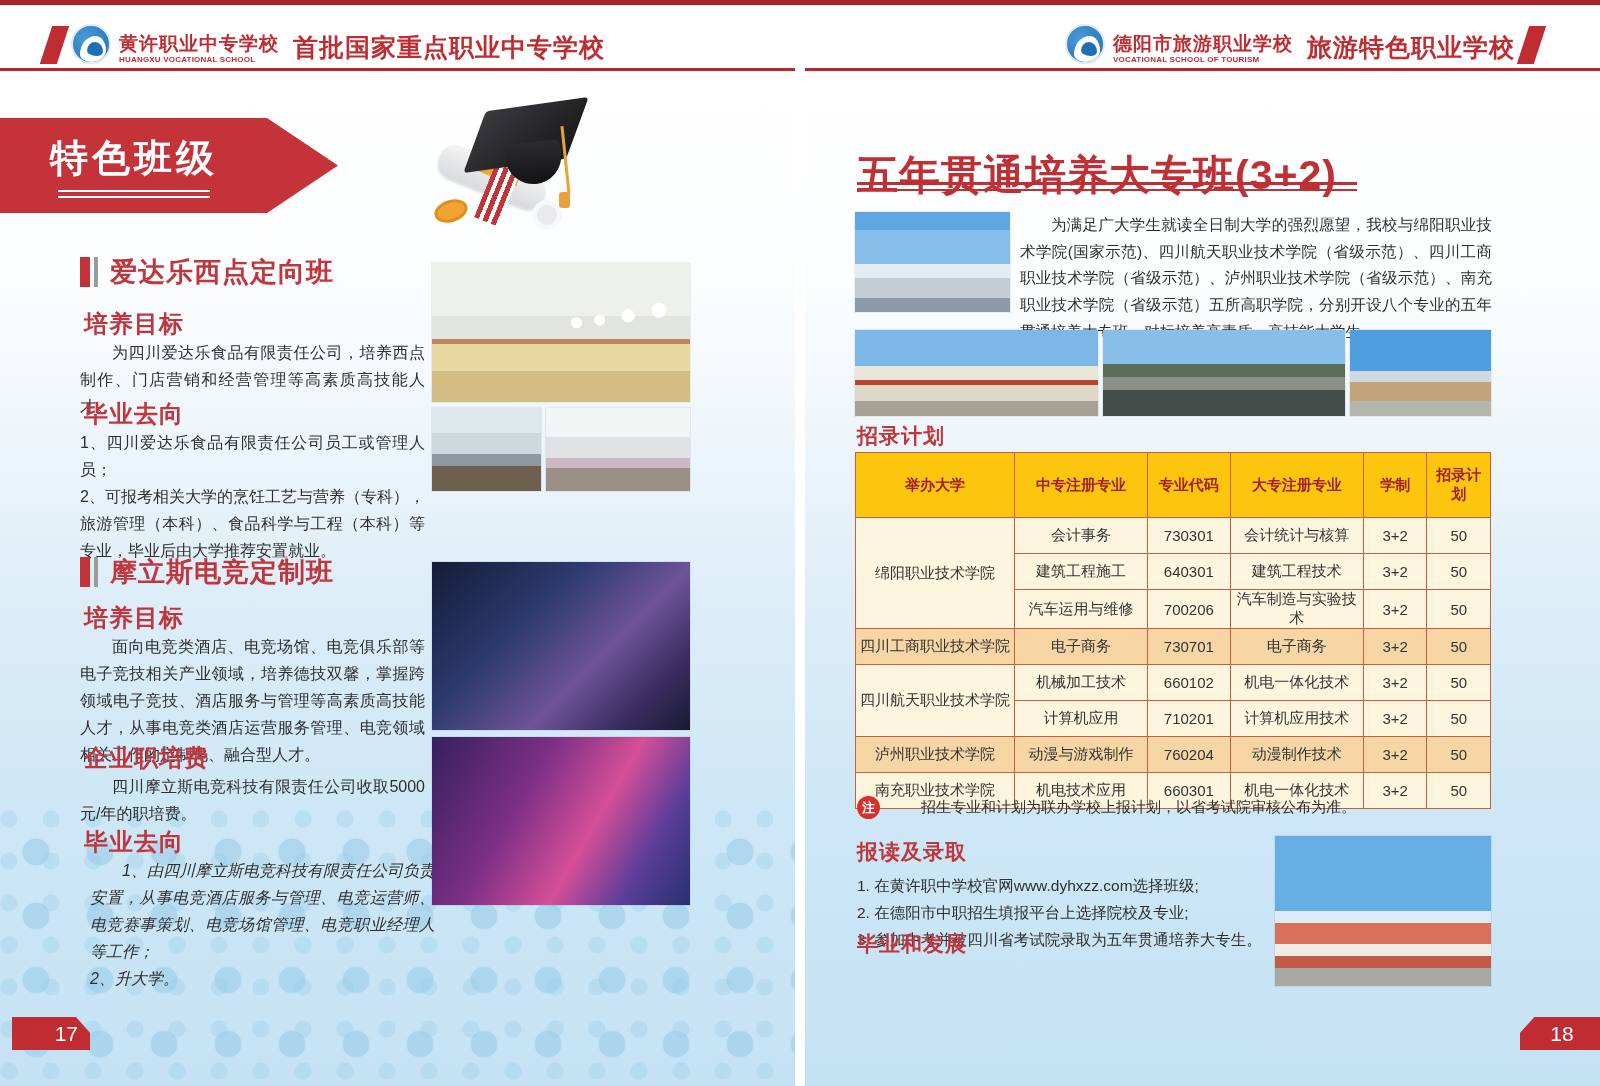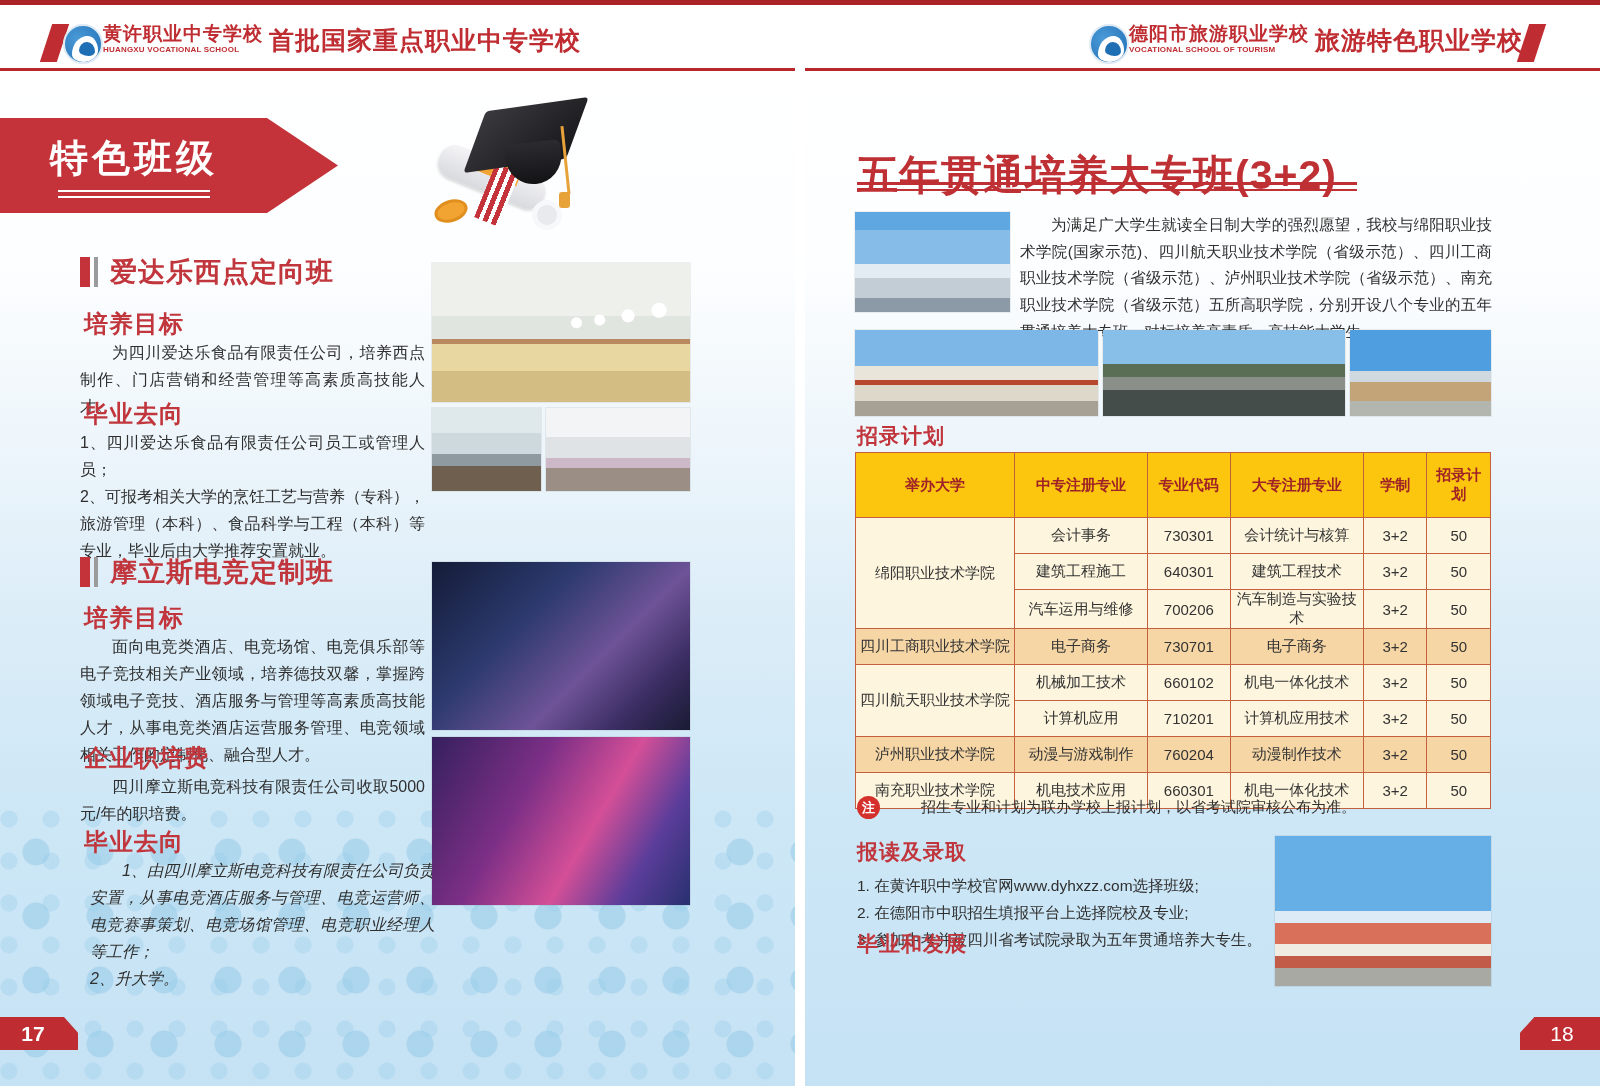--- a/index.html
+++ b/index.html
@@ -11,21 +11,21 @@
   }
   .page {
     position:relative; width:795px; height:1086px; overflow:hidden;
     background:linear-gradient(180deg,#ffffff 0%,#fdfeff 24%,#eef6fb 40%,#dcedf8 56%,#cde7f6 75%,#c5e2f4 100%);
   }
   .gutter { width:10px; height:1086px; background:#fff; }
 
   
   .top-rule { position:absolute; top:0; left:0; width:1600px; height:5px; background:#a92328; z-index:9; }
   .header-rule { position:absolute; top:68px; left:0; width:100%; height:3px; background:#b8272c; }
-  .hdr { position:absolute; top:24px; display:flex; align-items:flex-start; gap:0; }
+  .hdr { position:absolute; top:24px; display:flex; align-items:flex-end; gap:8px; }
   .hdr-left { left:46px; }
   .hdr-right { right:60px; }
   .red-slash { width:17px; height:38px; background:#bf2c31; transform:skewX(-18deg); }
   .logo { position:relative; width:40px; height:40px; border-radius:50%;
           background:radial-gradient(circle at 35% 35%, #4a9ad8, #1f6fb5); border:2px solid #dfeaf4; overflow:hidden; }
   .logo::before { content:""; position:absolute; left:7px; top:10px; width:26px; height:26px;
                   background:#fff; border-radius:60% 40% 55% 45%/70% 55% 45% 30%; }
   .logo::after { content:""; position:absolute; left:14px; top:16px; width:16px; height:14px;
                  background:#1f6fb5; border-radius:50% 50% 40% 60%/60% 70% 30% 40%; }
   .school-names { display:flex; flex-direction:column; line-height:1.05; }
@@ -85,21 +85,21 @@
   .ph-aero { background:linear-gradient(180deg,#66aee6 0 50%,#dcebf6 50% 58%,#d9705a 58% 72%,#f0ece4 72% 80%,#c25b48 80% 88%,#a9a9a3 88% 100%); }
 
   .dots { position:absolute; left:0; right:0; bottom:0; height:280px; pointer-events:none;
           background-image:
             radial-gradient(circle, rgba(150,203,232,.55) 0 13px, transparent 14px),
             radial-gradient(circle, rgba(150,203,232,.33) 0 8px, transparent 9px);
           background-size:64px 64px, 42px 42px; background-position:4px 14px, 30px 34px; }
 
   .page-tab { position:absolute; bottom:36px; height:33px; background:#bf2c31; color:#fff;
               font-size:21px; display:flex; align-items:center; }
-  .tab-left { left:0; width:78px; clip-path:polygon(0 0,82% 0,100% 48%,100% 100%,0 100%); justify-content:center; padding-right:12px;font-weight:bold; }
+  .tab-left { left:12px; width:78px; clip-path:polygon(0 0,82% 0,100% 48%,100% 100%,0 100%); justify-content:flex-end; padding-right:12px; }
   .tab-right { right:0; width:80px; clip-path:polygon(0 48%,18% 0,100% 0,100% 100%,0 100%); justify-content:center; padding-left:4px; }
 
   
   .rp-title { position:absolute; left:52px; top:128px; color:#bf3035; font-size:41px; font-weight:bold; letter-spacing:1px;margin-top:20px; }
   .rp-title-rule { position:absolute; left:52px; top:182px; width:500px; height:9px;
                    border-top:3px solid #bf3035; border-bottom:2px solid #bf3035; }
   .rp-intro { position:absolute; left:215px; top:212px; width:472px; color:#2f2f2f; font-size:15.5px;
               line-height:1.72; text-align:justify; text-indent:2em; }
 
   .plan-table { position:absolute; left:50px; top:452px; width:636px; border-collapse:collapse;

